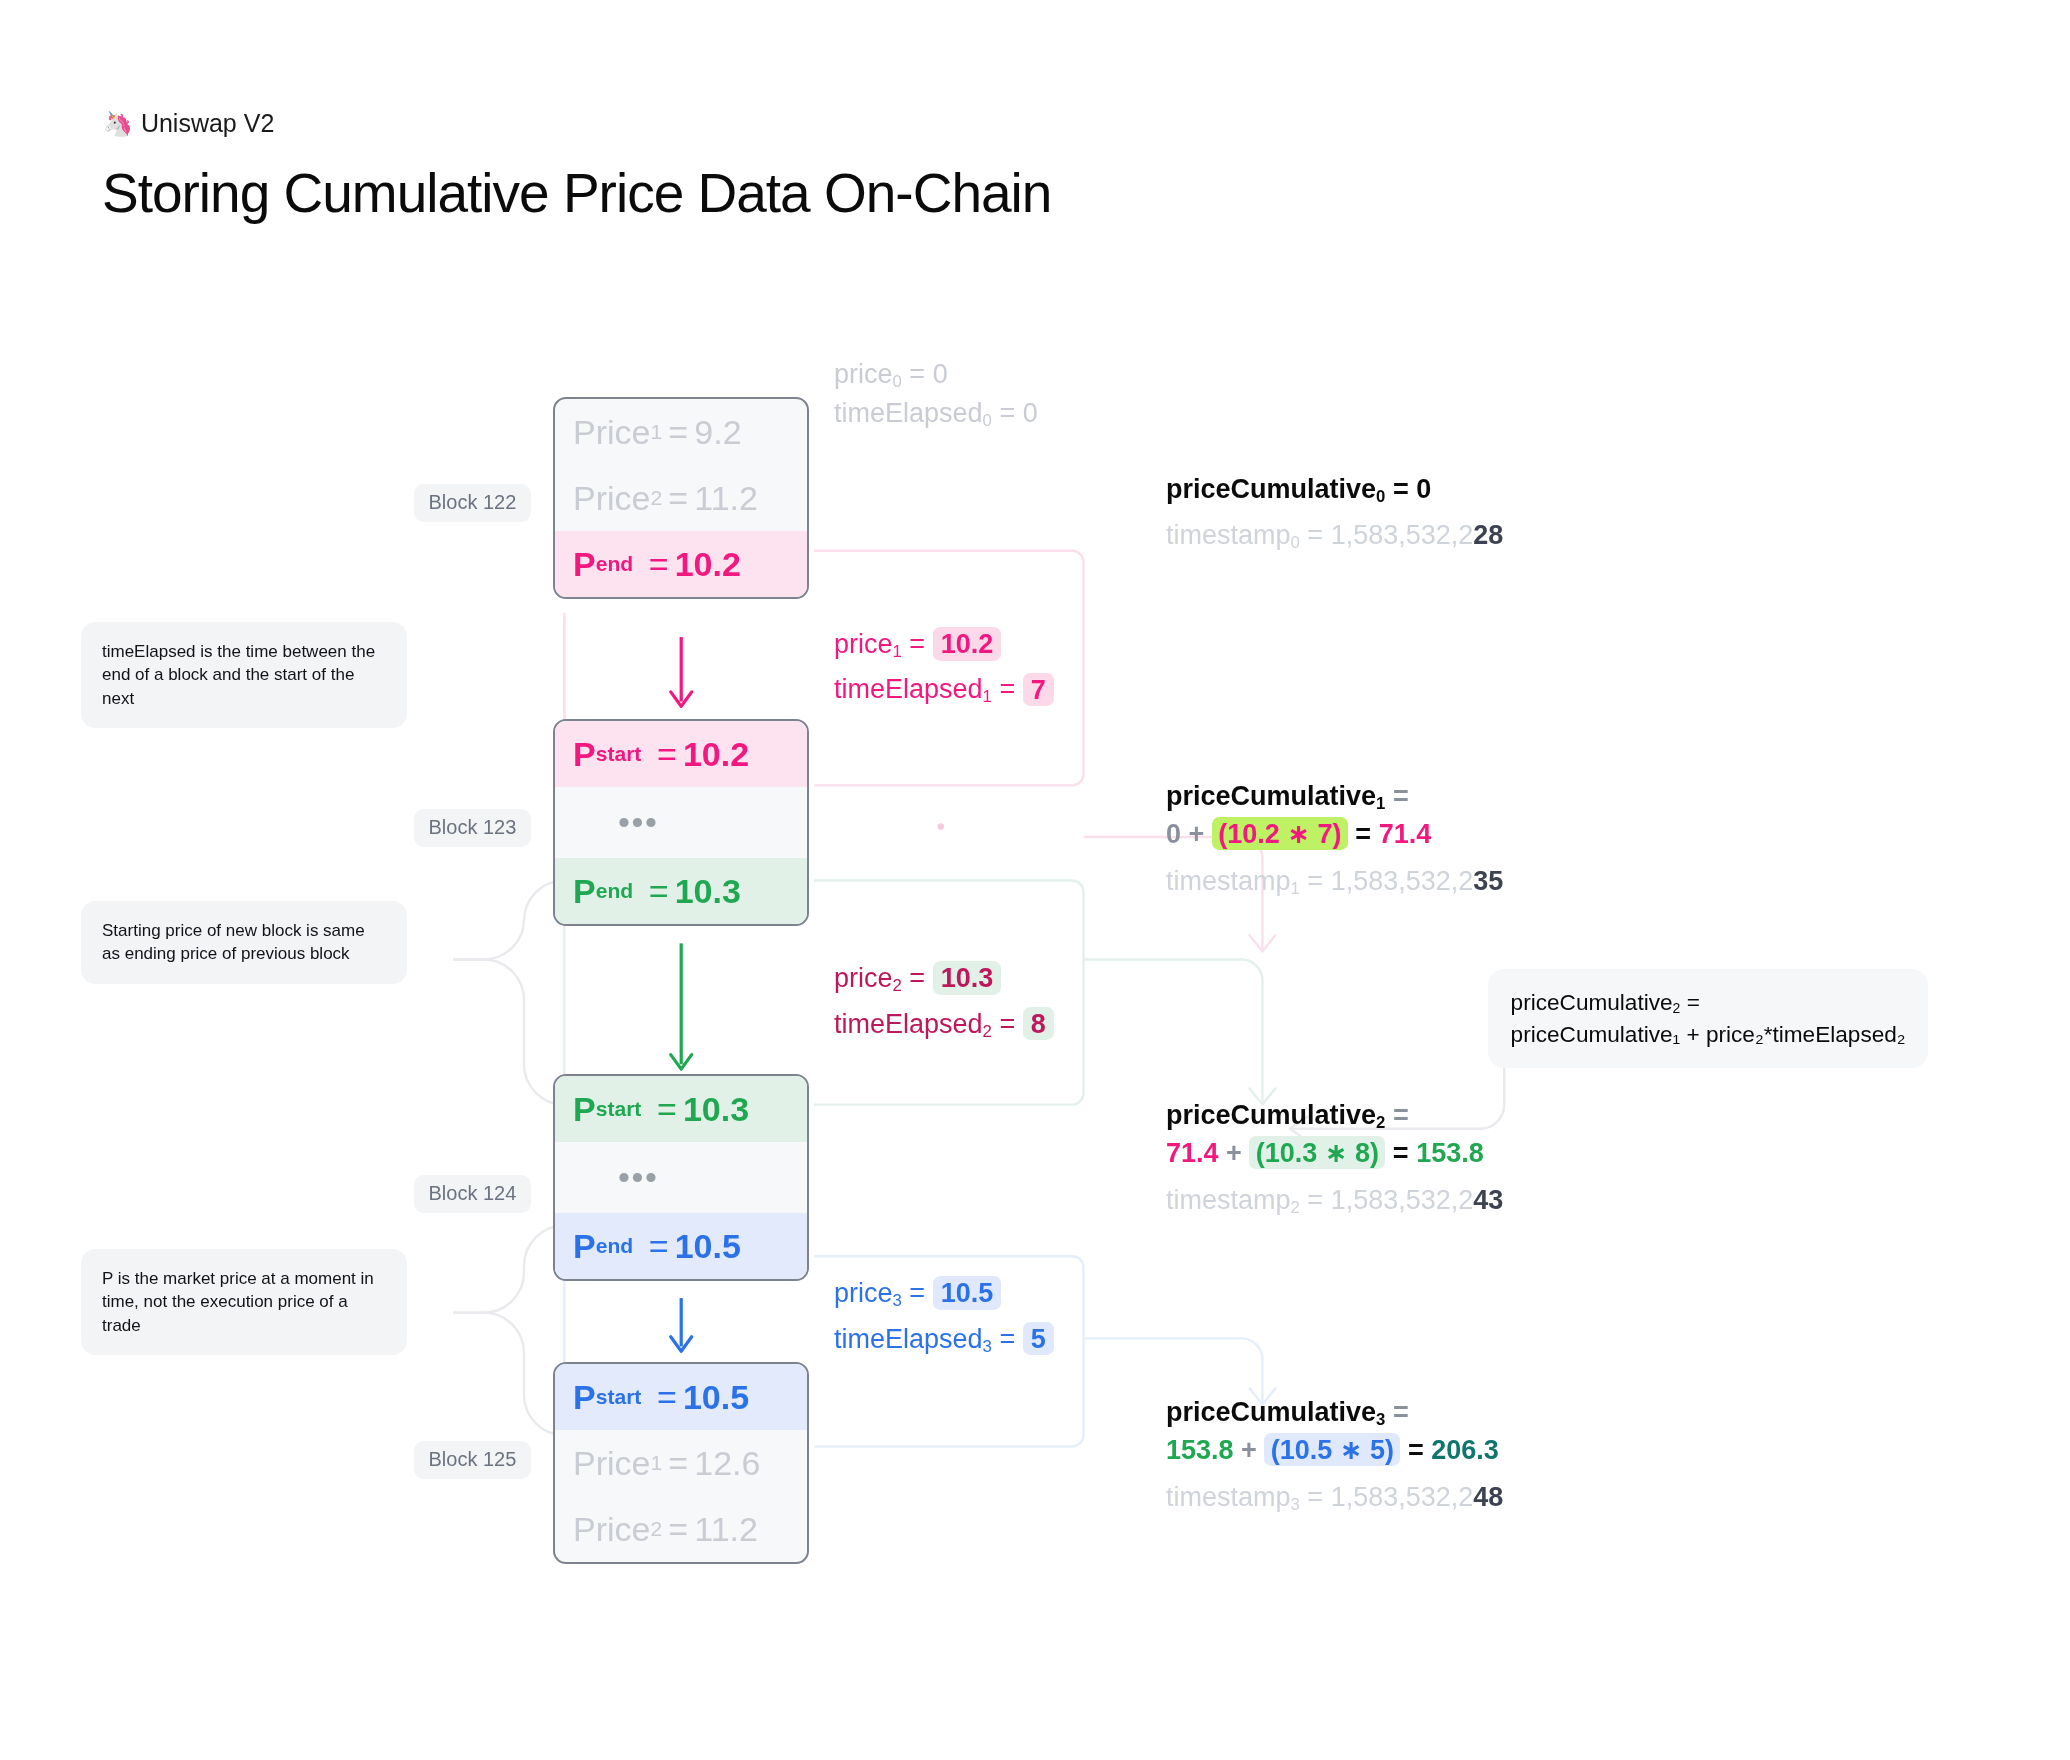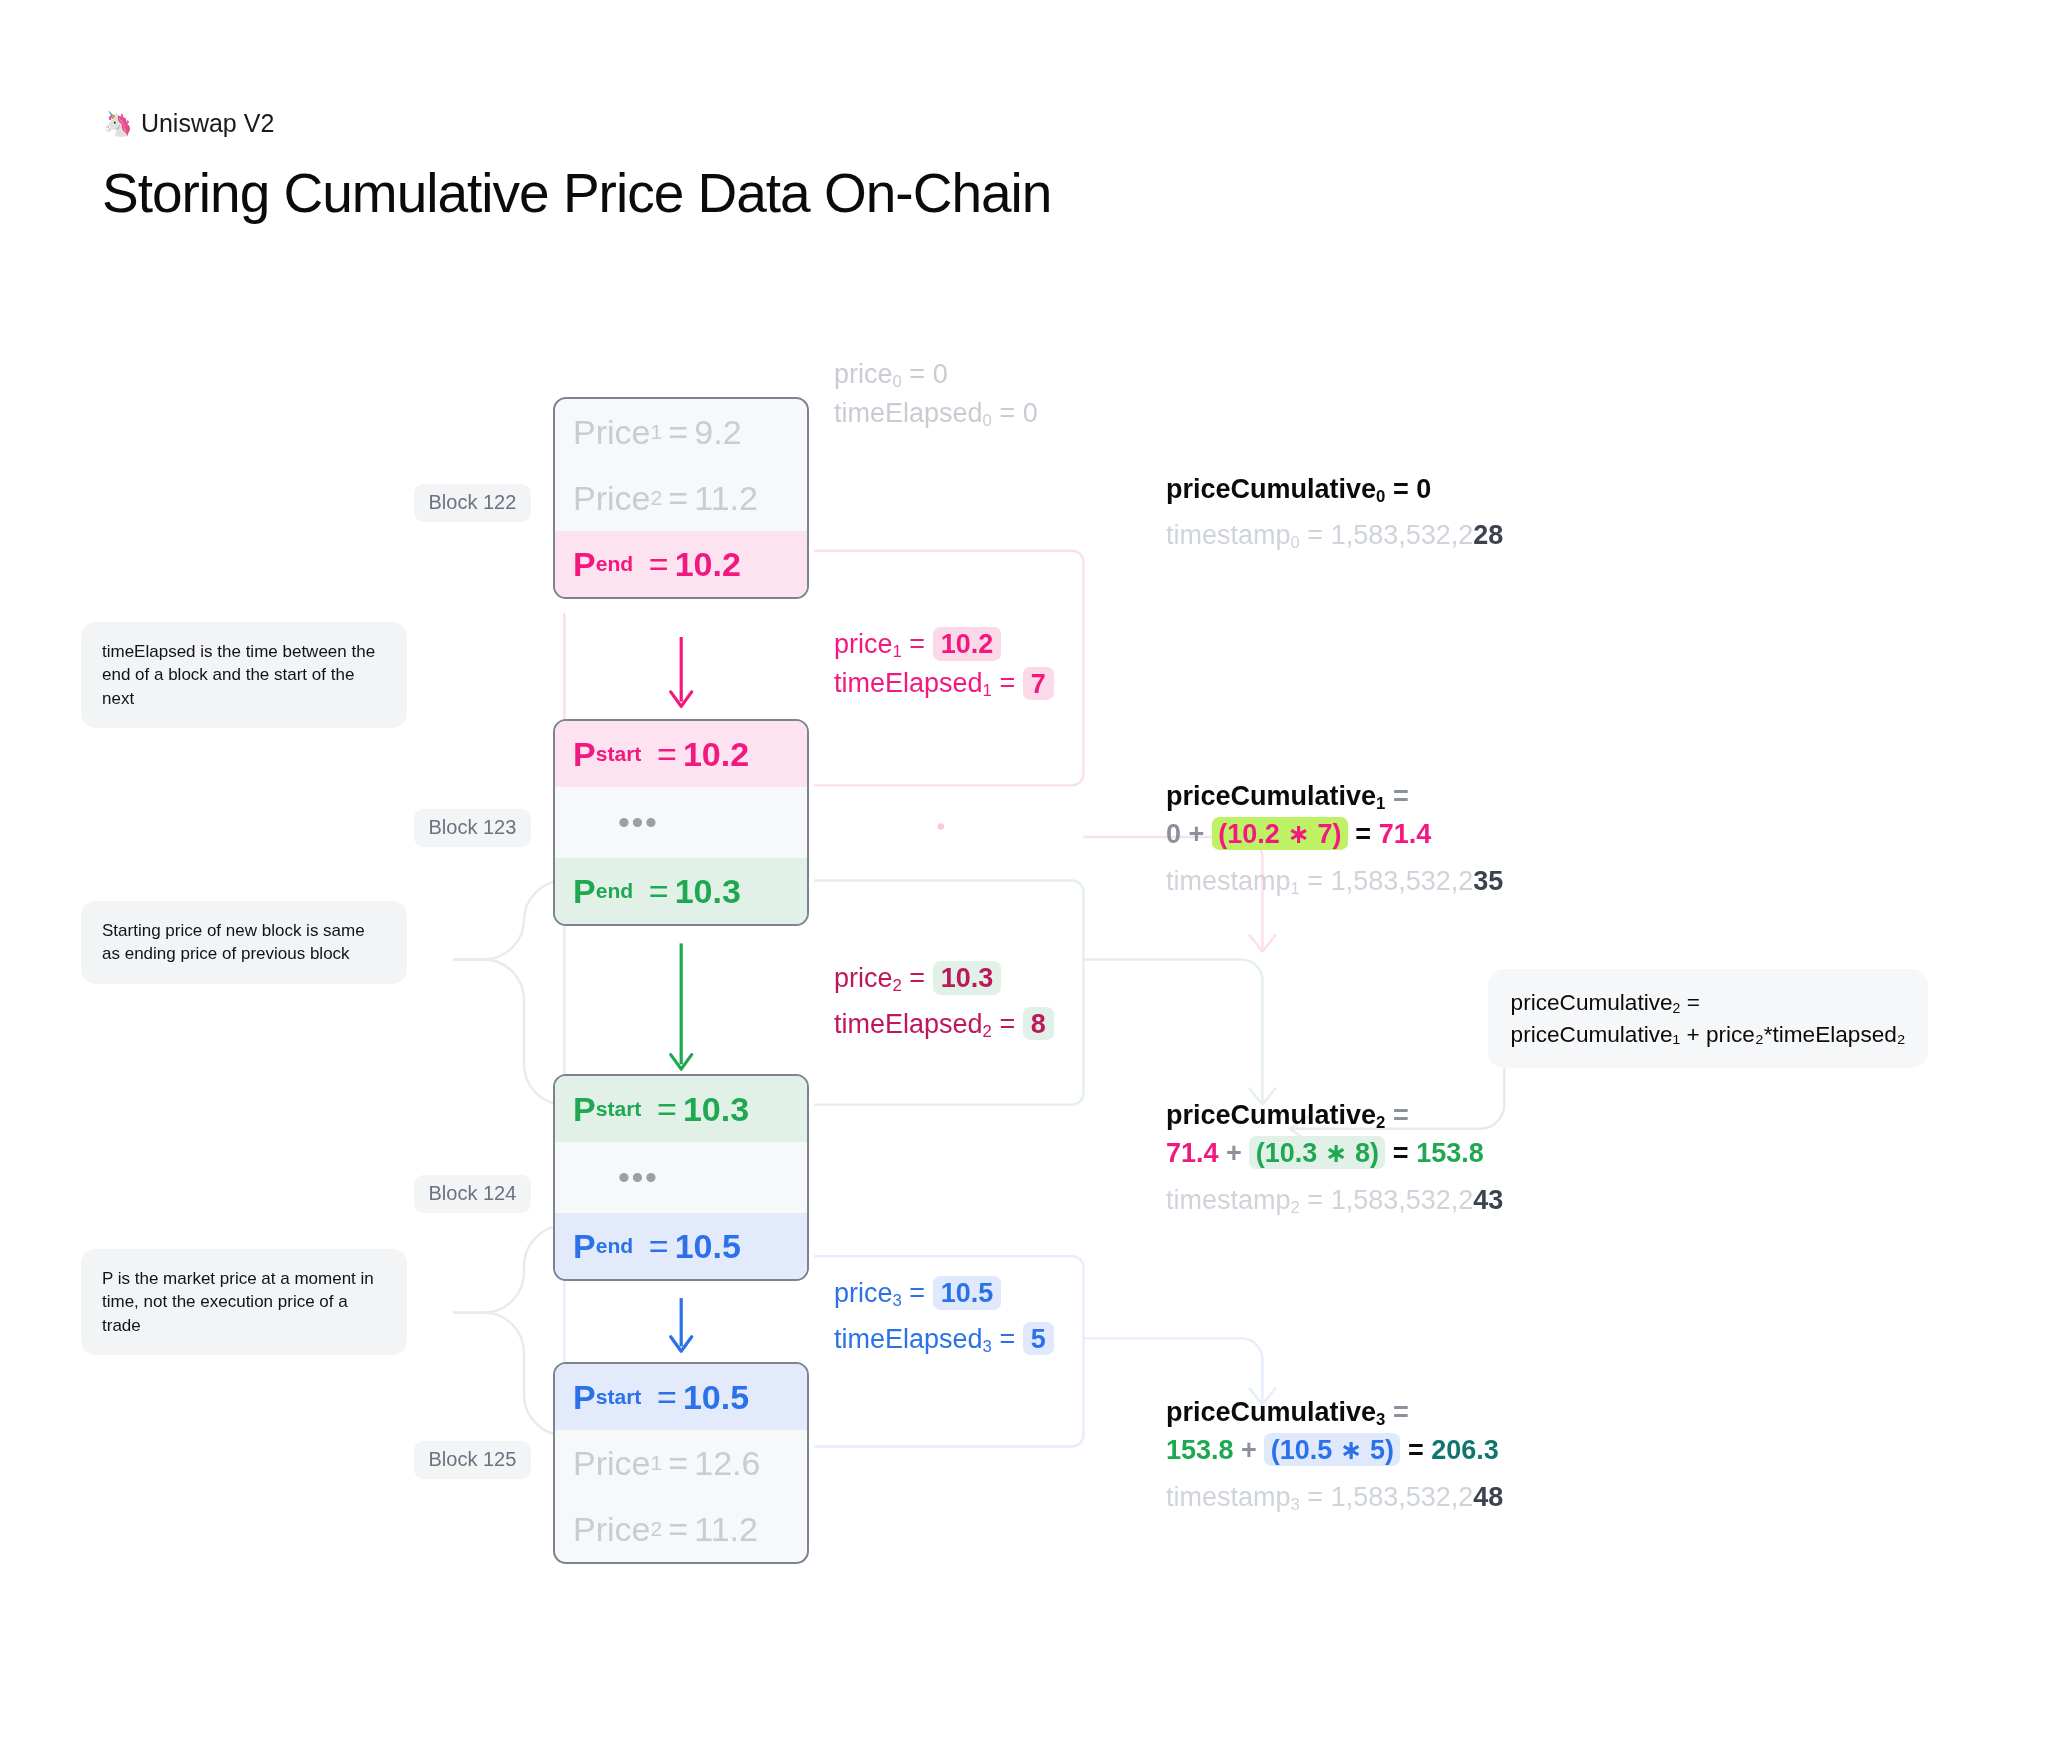--- a/index.html
+++ b/index.html
@@ -209,21 +209,21 @@
 <div class="abs note" style="left:81px;top:901px;">Starting price of new block is same as ending price of previous block</div>
 <div class="abs note" style="left:81px;top:1249px;">P is the market price at a moment in time, not the execution price of a trade</div>
 
 <div class="abs plabel gy" style="left:834px;top:355px;">
   <div><span>price</span><sub>0</sub> = <span>0</span></div>
   <div><span>timeElapsed</span><sub>0</sub> = <span>0</span></div>
 </div>
 
 <div class="abs plabel pk" style="left:834px;top:625px;">
   <div><span>price</span><sub>1</sub> = <span class="chip">10.2</span></div>
-  <div style="margin-top:0;"><span>timeElapsed</span><sub>1</sub> = <span class="chip">7</span></div>
+  <div style="margin-top:6px;"><span>timeElapsed</span><sub>1</sub> = <span class="chip">7</span></div>
 </div>
 
 <div class="abs plabel gr" style="left:834px;top:959px;">
   <div><span>price</span><sub>2</sub> = <span class="chip">10.3</span></div>
   <div style="margin-top:6.4px;"><span>timeElapsed</span><sub>2</sub> = <span class="chip">8</span></div>
 </div>
 
 <div class="abs plabel bl" style="left:834px;top:1274px;">
   <div><span>price</span><sub>3</sub> = <span class="chip">10.5</span></div>
   <div style="margin-top:6.4px;"><span>timeElapsed</span><sub>3</sub> = <span class="chip">5</span></div>

